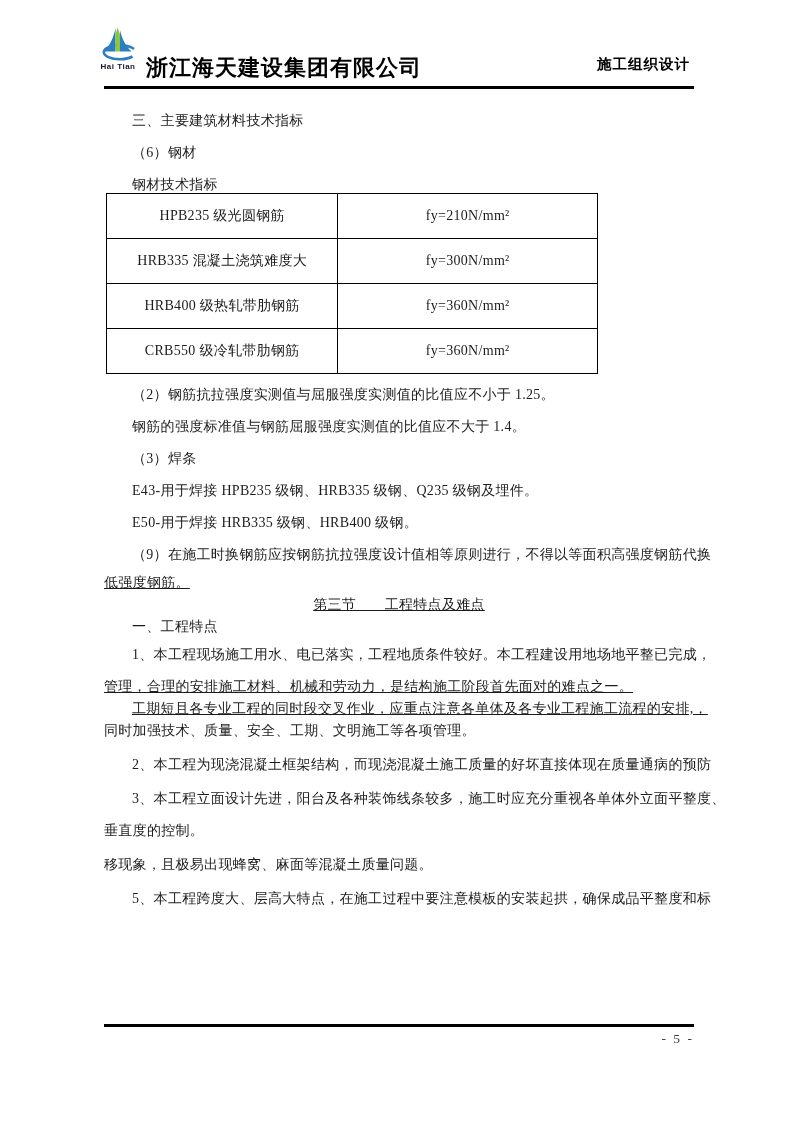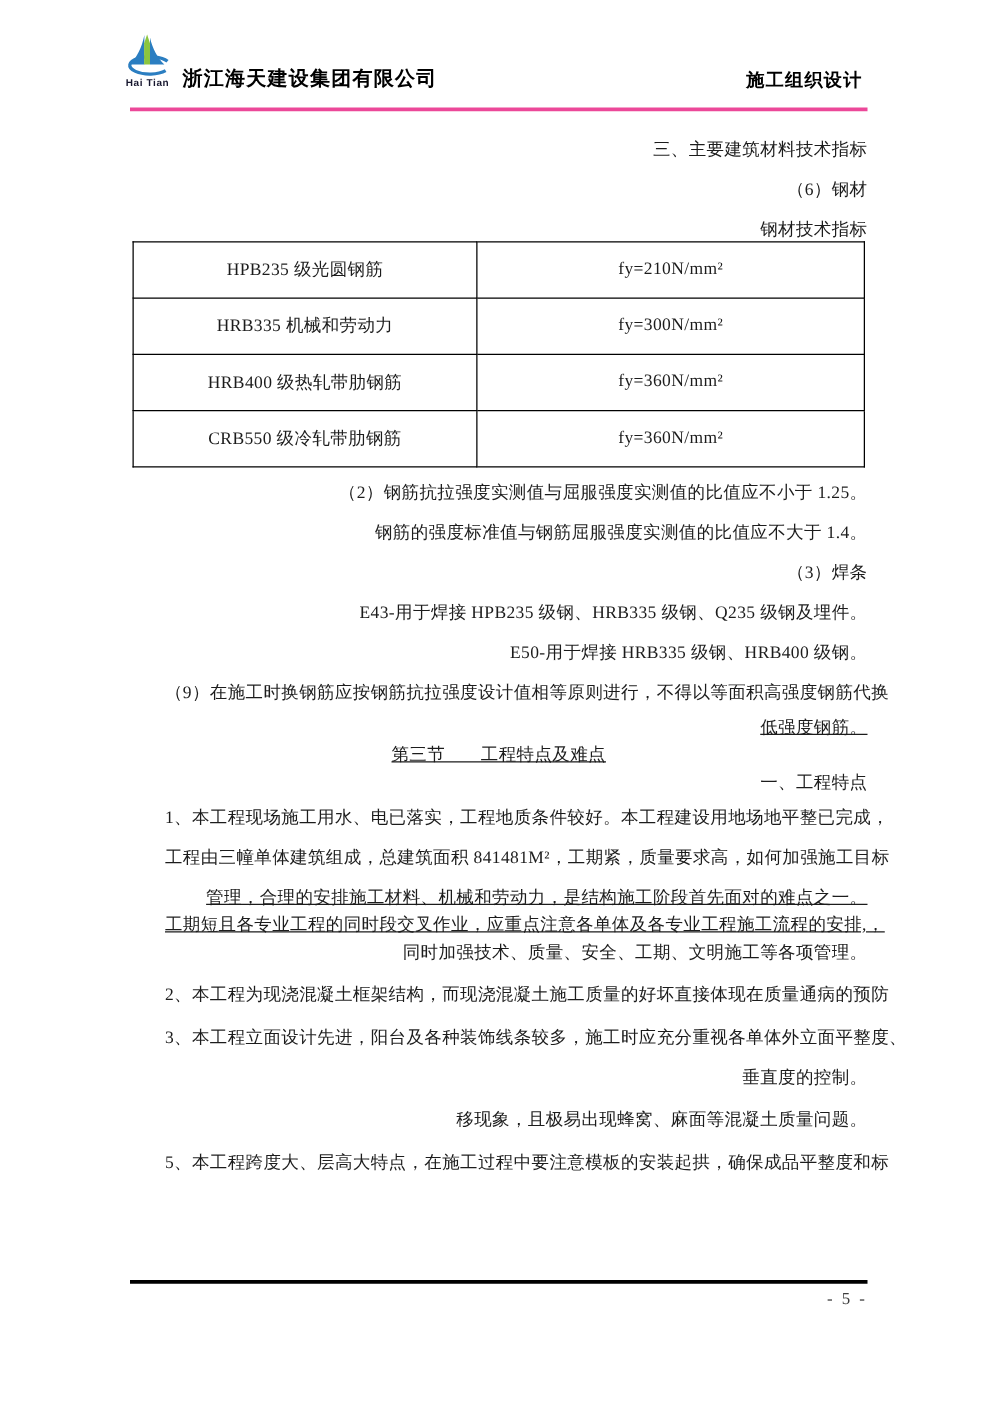--- a/index.html
+++ b/index.html
@@ -12,21 +12,21 @@
     font-family: "Liberation Serif", "DejaVu Serif", serif;
     color: #1c1c1c;
   }
   
   .header {
     position: absolute;
     left: 104px;
     top: 0;
     width: 590px;
     height: 86px;
-    border-bottom: 3px solid #ec4899;
+    border-bottom: 3px solid #000000;
   }
   .logo {
     position: absolute;
     left: -9px;
     top: 27px;
     width: 46px;
     text-align: center;
   }
   .logo svg { display: block; margin: 0 auto; }
   .logo-text {
@@ -37,21 +37,21 @@
     color: #16162e;
     margin-top: 1px;
     white-space: nowrap;
   }
   .company-name {
     position: absolute;
     left: 42px;
     top: 53px;
     font-family: Liberation Mono, monospace;
     font-weight: bold;
-    font-size: 16px;
+    font-size: 22px;
     letter-spacing: 1px;
     color: #000;
     white-space: nowrap;
   }
   .doc-type {
     position: absolute;
     right: 4px;
     top: 55px;
     font-family: Liberation Mono, monospace;
     font-weight: bold;
@@ -68,31 +68,30 @@
     width: 590px;
     padding-top: 7px;
     font-size: 14px;
     letter-spacing: 0.3px;
   }
   .ln {
     line-height: 16px;
     min-height: 16px;
     margin-bottom: 16px;
     white-space: nowrap;
-    text-align: right;
   }
   .ln.indent { padding-left: 28px; }
   .ln.center { text-align: center; padding-left: 0; }
   .ln.tight  { margin-bottom: 6px; text-decoration: underline; }
   .ln.mb12   { margin-bottom: 12px; }
   .ln.loose  { margin-bottom: 18px; }
   .ln.mb0    { margin-bottom: 0; }
   
   .steel-table {
-    width: 586px;
+    width: 492px;
     margin-left: 2px;
     border-collapse: collapse;
     table-layout: fixed;
   }
   .steel-table td {
     border: 1.5px solid #000;
     height: 42px;
     text-align: center;
     vertical-align: middle;
     font-size: 14px;
@@ -142,21 +141,21 @@
     <div class="ln indent">（6）钢材</div>
     <div class="ln indent mb0">钢材技术指标</div>
 
     <table class="steel-table">
       <tbody>
           <tr>
             <td class="grade">HPB235 级光圆钢筋</td>
             <td>fy=210N/mm²</td>
           </tr>
           <tr>
-            <td class="grade">HRB335 机械和劳动力</td>
+            <td class="grade">HRB335 混凝土浇筑难度大</td>
             <td>fy=300N/mm²</td>
           </tr>
           <tr>
             <td class="grade">HRB400 级热轧带肋钢筋</td>
             <td>fy=360N/mm²</td>
           </tr>
           <tr>
             <td class="grade">CRB550 级冷轧带肋钢筋</td>
             <td>fy=360N/mm²</td>
           </tr>
@@ -168,21 +167,20 @@
         <div class="ln indent">（2）钢筋抗拉强度实测值与屈服强度实测值的比值应不小于 1.25。</div>
         <div class="ln indent">钢筋的强度标准值与钢筋屈服强度实测值的比值应不大于 1.4。</div>
         <div class="ln indent">（3）焊条</div>
         <div class="ln indent">E43-用于焊接 HPB235 级钢、HRB335 级钢、Q235 级钢及埋件。</div>
         <div class="ln indent">E50-用于焊接 HRB335 级钢、HRB400 级钢。</div>
         <div class="ln indent mb12">（9）在施工时换钢筋应按钢筋抗拉强度设计值相等原则进行，不得以等面积高强度钢筋代换</div>
         <div class="ln tight">低强度钢筋。</div>
         <div class="ln center tight">第三节　　工程特点及难点</div>
         <div class="ln indent mb12">一、工程特点</div>
         <div class="ln indent">1、本工程现场施工用水、电已落实，工程地质条件较好。本工程建设用地场地平整已完成，</div>
-        <div class="ln indent">工程由三幢单体建筑组成，总建筑面积 841481M²，工期紧，质量要求高，如何加强施工目标</div>
         <div class="ln tight">管理，合理的安排施工材料、机械和劳动力，是结构施工阶段首先面对的难点之一。</div>
         <div class="ln indent tight">工期短且各专业工程的同时段交叉作业，应重点注意各单体及各专业工程施工流程的安排,，</div>
         <div class="ln loose">同时加强技术、质量、安全、工期、文明施工等各项管理。</div>
         <div class="ln indent loose">2、本工程为现浇混凝土框架结构，而现浇混凝土施工质量的好坏直接体现在质量通病的预防</div>
         <div class="ln indent">3、本工程立面设计先进，阳台及各种装饰线条较多，施工时应充分重视各单体外立面平整度、</div>
         <div class="ln loose">垂直度的控制。</div>
         <div class="ln loose">移现象，且极易出现蜂窝、麻面等混凝土质量问题。</div>
         <div class="ln indent">5、本工程跨度大、层高大特点，在施工过程中要注意模板的安装起拱，确保成品平整度和标</div>
       </div>
   </div>

